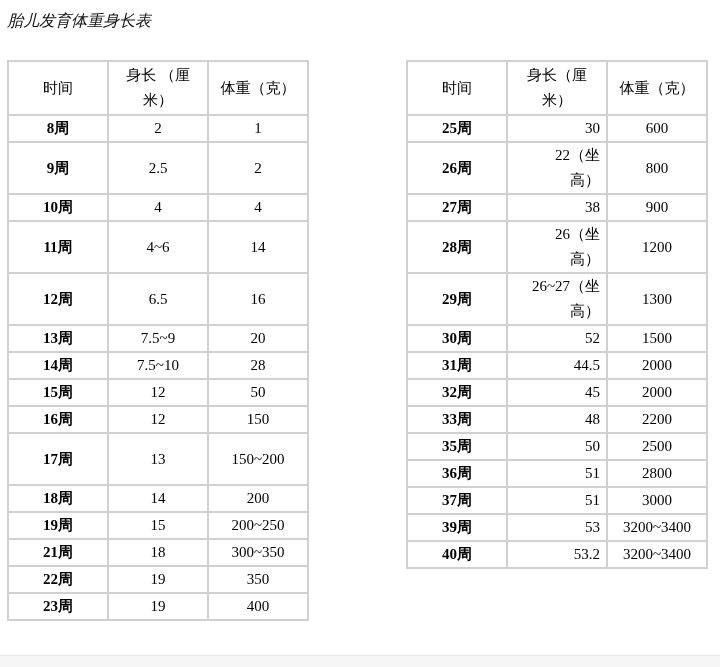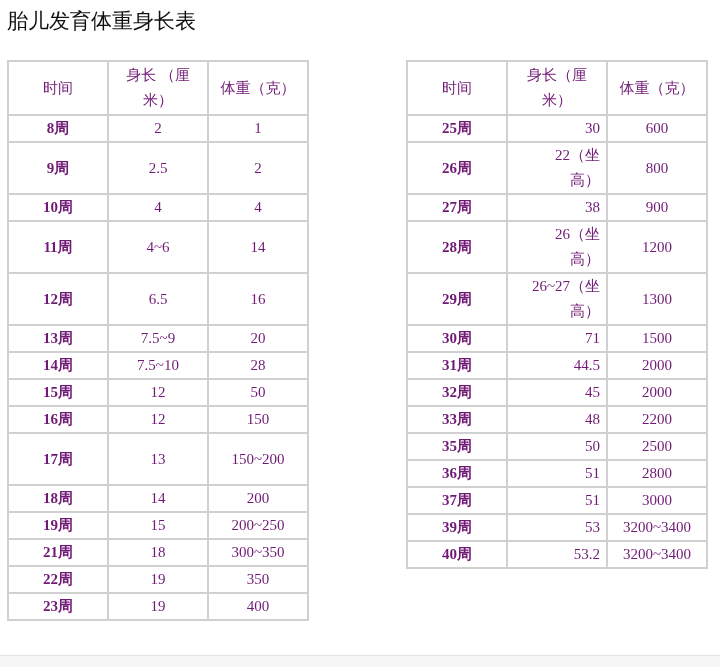--- a/index.html
+++ b/index.html
@@ -1,25 +1,25 @@
 <!DOCTYPE html>
 <html><head>
 <meta charset="utf-8">
 <style>
   html, body { margin:0; padding:0; }
   body {
     width:720px; height:667px; background:#ffffff; position:relative; overflow:hidden;
     font-family: "DejaVu Serif", "Liberation Serif", serif; color:#111;
   }
   .title {
-    position:absolute; left:7px; top:10px; font-size:21px; line-height:22px; color:#111;
+    position:absolute; left:7px; top:10px; font-size:16px; line-height:22px; color:#111;font-style:italic;
   }
   table {
     position:absolute; top:60px; border-collapse:collapse; table-layout:fixed;
-    font-size:15px; color:#701a75;
+    font-size:15px; color:#000000;
   }
   table.left { left:7px; width:300px; }
   table.right { left:406px; width:300px; }
   td, th {
     border:2px solid #d0d0d0; padding:0 6px; font-weight:normal; line-height:25px;
     vertical-align:middle; text-align:center; font-family:"Liberation Serif","DejaVu Serif",serif;
   }
   th { height:52px; }
   td.c-time { text-align:center;font-weight:bold; }
   tr.r1 td { height:23px; }
@@ -162,21 +162,21 @@
         <td class="c-len">26（坐高）</td>
         <td class="c-wt">1200</td>
       </tr>
       <tr class="r2">
         <td class="c-time">29周</td>
         <td class="c-len">26~27（坐高）</td>
         <td class="c-wt">1300</td>
       </tr>
       <tr class="r1">
         <td class="c-time">30周</td>
-        <td class="c-len">71</td>
+        <td class="c-len">52</td>
         <td class="c-wt">1500</td>
       </tr>
       <tr class="r1">
         <td class="c-time">31周</td>
         <td class="c-len">44.5</td>
         <td class="c-wt">2000</td>
       </tr>
       <tr class="r1">
         <td class="c-time">32周</td>
         <td class="c-len">45</td>

